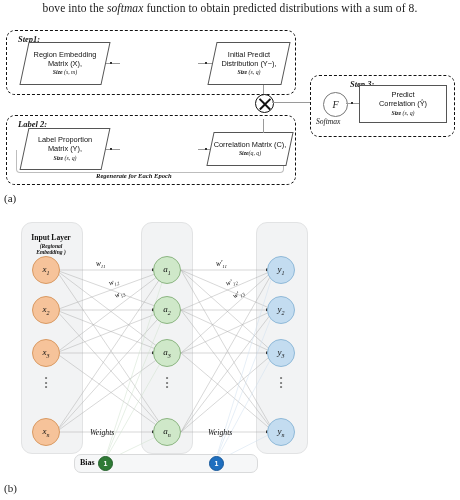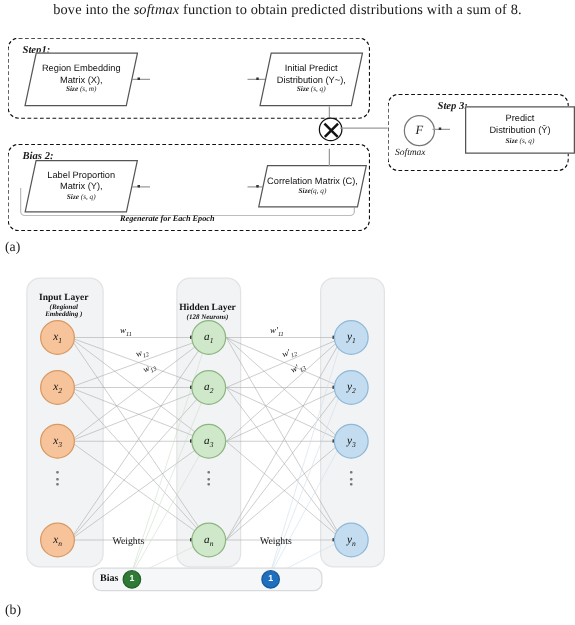--- a/index.html
+++ b/index.html
@@ -49,21 +49,21 @@
   .rrect{
     position:absolute;box-sizing:border-box;border:1px solid #555;background:#fff;
     border-radius:22px;display:flex;flex-direction:column;
     align-items:center;justify-content:center;text-align:center;line-height:1.2;
   }
 
   
   .rect{
     position:absolute;box-sizing:border-box;border:1px solid #555;background:#fff;
     display:flex;flex-direction:column;align-items:center;justify-content:center;
-    text-align:center;line-height:1.2;margin-left:13px;
+    text-align:center;line-height:1.2;
   }
 
   .connector{position:absolute;background:#9a9a9a;}
   .conn-h{height:1px;}
   .conn-v{width:1px;}
   .sq-dot{position:absolute;width:2.4px;height:2.4px;background:#333;}
 
   .circ-times{
     position:absolute;width:17px;height:17px;border-radius:50%;
     border:1.6px solid #111;background:#fff;
@@ -121,21 +121,21 @@
 
   .vdots{position:absolute;text-align:center;width:20px;color:#777;
          font-size:9px;line-height:4.6px;font-family:"Liberation Serif", serif;}
 
   .wlab{
     position:absolute;font-family:"Liberation Serif", serif;font-style:italic;
     font-size:7.2px;color:#111;white-space:nowrap;
   }
   .wlab sub{font-size:5px;}
   .weights-cap{
-    position:absolute;font-family:"Liberation Serif", serif;
+    position:absolute;font-family:"Liberation Serif", serif;font-style:italic;
     font-size:7.8px;color:#111;text-align:right;
   }
   .bias-box{
     position:absolute;background:#f6f7f8;border:1px solid #d9dadb;border-radius:7px;
   }
   .bias-label{
     position:absolute;font-family:"Liberation Serif", serif;font-size:8px;font-weight:bold;color:#111;
   }
   .bias-dot{
     position:absolute;width:13px;height:13px;border-radius:50%;
@@ -173,21 +173,21 @@
 
   <div class="para" style="left:212px;top:20px;width:74px;height:43px;">
     <div class="inner">
       <div class="n-title">Initial Predict</div>
       <div class="n-title">Distribution (Y~),</div>
       <div class="n-sub"><span class="szw">Size</span><span> (s, q)</span></div>
     </div>
   </div>
 
   <div class="dashed-box" style="left:6px;top:93px;width:290px;height:70px;"></div>
-  <div class="step-label" style="left:16px;top:97px;">Bias 2:</div>
+  <div class="step-label" style="left:16px;top:97px;">Label 2:</div>
 
   <div class="loopline" style="left:16px;top:128px;width:266px;height:22px;"></div>
 
   <div class="connector conn-h" style="left:104px;top:127px;width:16px;"></div>
   <div class="sq-dot" style="left:110px;top:126px;"></div>
   <div class="connector conn-h" style="left:198px;top:127px;width:18px;"></div>
   <div class="sq-dot" style="left:205px;top:126px;"></div>
 
   <div class="para" style="left:24px;top:106px;width:82px;height:42px;">
     <div class="inner">
@@ -218,21 +218,21 @@
   <div class="softmax-circle" style="left:323px;top:70px;">
     <span>F</span>
   </div>
   <div class="softmax-cap" style="left:316px;top:95px;">Softmax</div>
 
   <div class="connector conn-h" style="left:346px;top:81px;width:14px;"></div>
   <div class="sq-dot" style="left:351px;top:80px;"></div>
 
   <div class="rect" style="left:359px;top:63px;width:88px;height:38px;">
     <div class="n-title">Predict</div>
-    <div class="n-title">Distribution (Ŷ)</div>
+    <div class="n-title">Correlation (Ŷ)</div>
     <div class="n-sub"><span class="szw">Size</span><span> (s, q)</span></div>
   </div>
 </div>
 
 <div class="fig-letter" style="top:192px;">(a)</div>
 
 <div id="panel-b">
 
   <div class="layer-box" style="left:5px;top:12px;width:60px;height:230px;"></div>
   <div class="layer-box" style="left:125px;top:12px;width:50px;height:230px;"></div>
@@ -301,24 +301,20 @@
       <rect x="37" y="141.5" width="2.6" height="2.6"></rect>
         <rect x="37" y="220.5" width="2.6" height="2.6"></rect>
     </g>
   </svg>
 
   <div class="layer-cap" style="left:3px;top:24px;width:64px;">
     <div class="lc-t">Input Layer</div>
     <div class="lc-s">(Regional</div>
     <div class="lc-s">Embedding )</div>
   </div>
-  <div class="layer-cap" style="left:112px;top:32px;width:76px;">
-    <div class="lc-t">Hidden Layer</div>
-    <div class="lc-s">(128 Neurons)</div>
-  </div>
 
   <div class="node node-in" style="left:16px;top:46px;width:28px;height:28px;">
     <span><span>x</span><sub>1</sub></span>
   </div>
   <div class="node node-in" style="left:16px;top:86px;width:28px;height:28px;">
     <span><span>x</span><sub>2</sub></span>
   </div>
   <div class="node node-in" style="left:16px;top:129px;width:28px;height:28px;">
     <span><span>x</span><sub>3</sub></span>
   </div>

